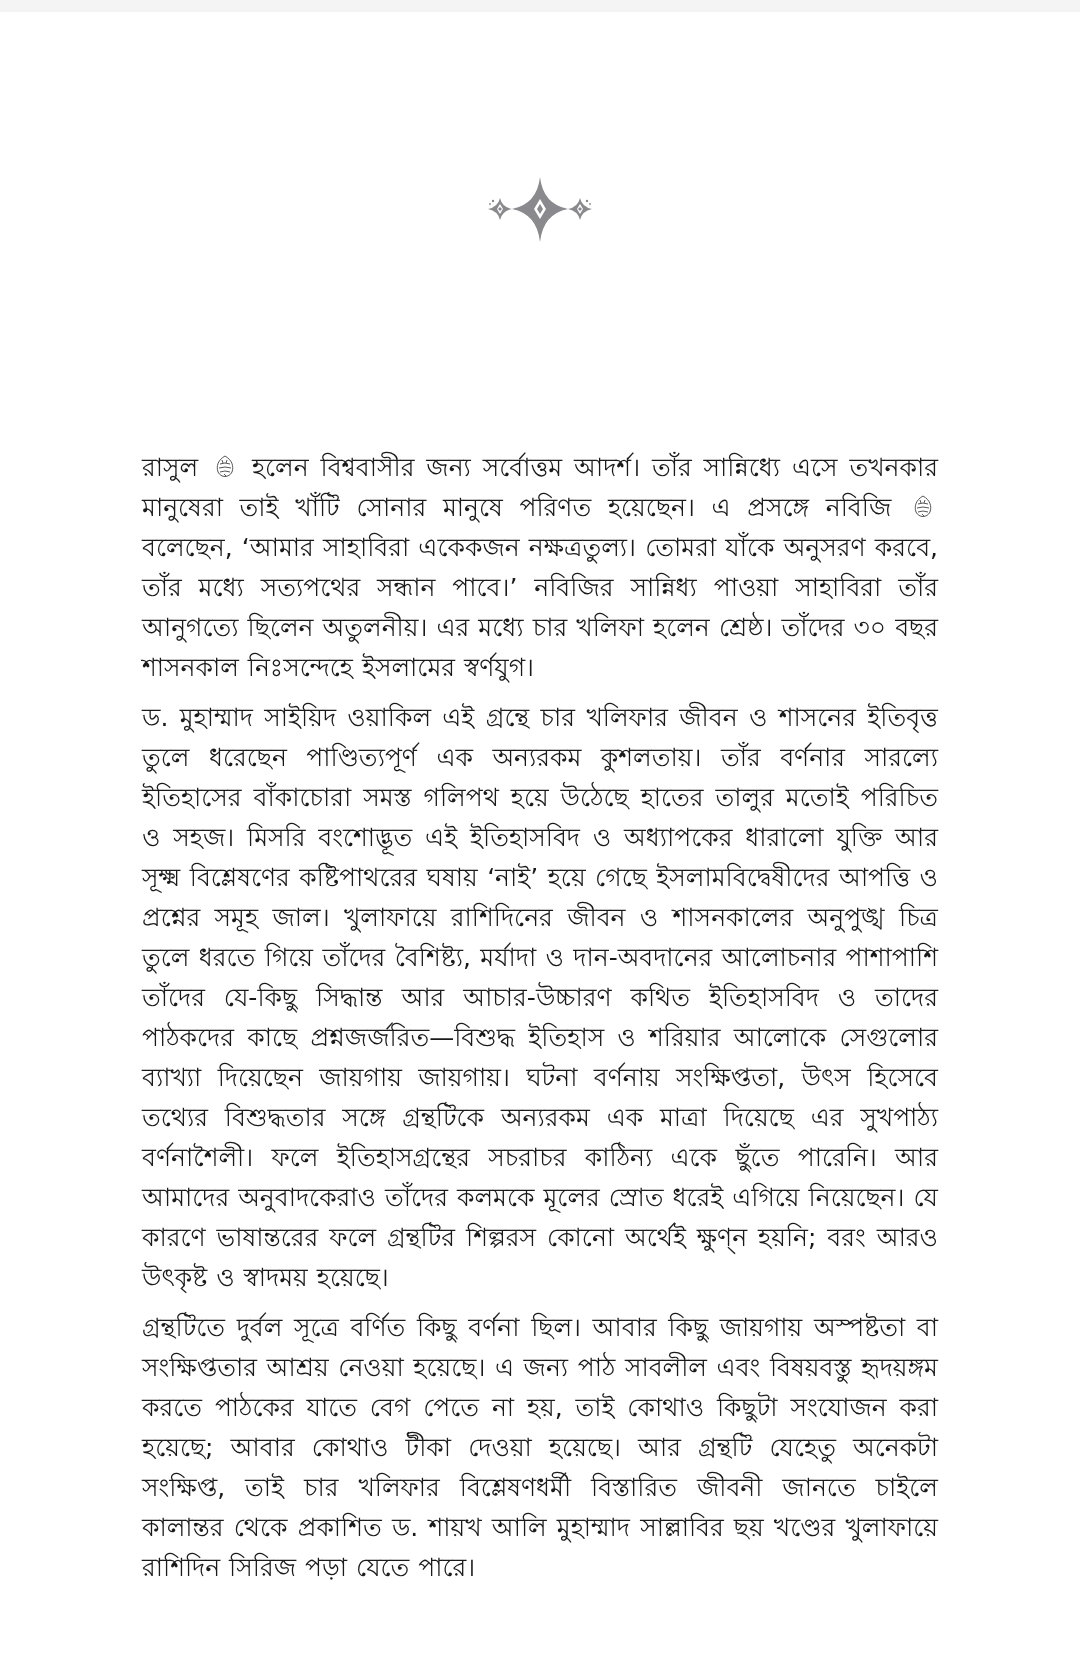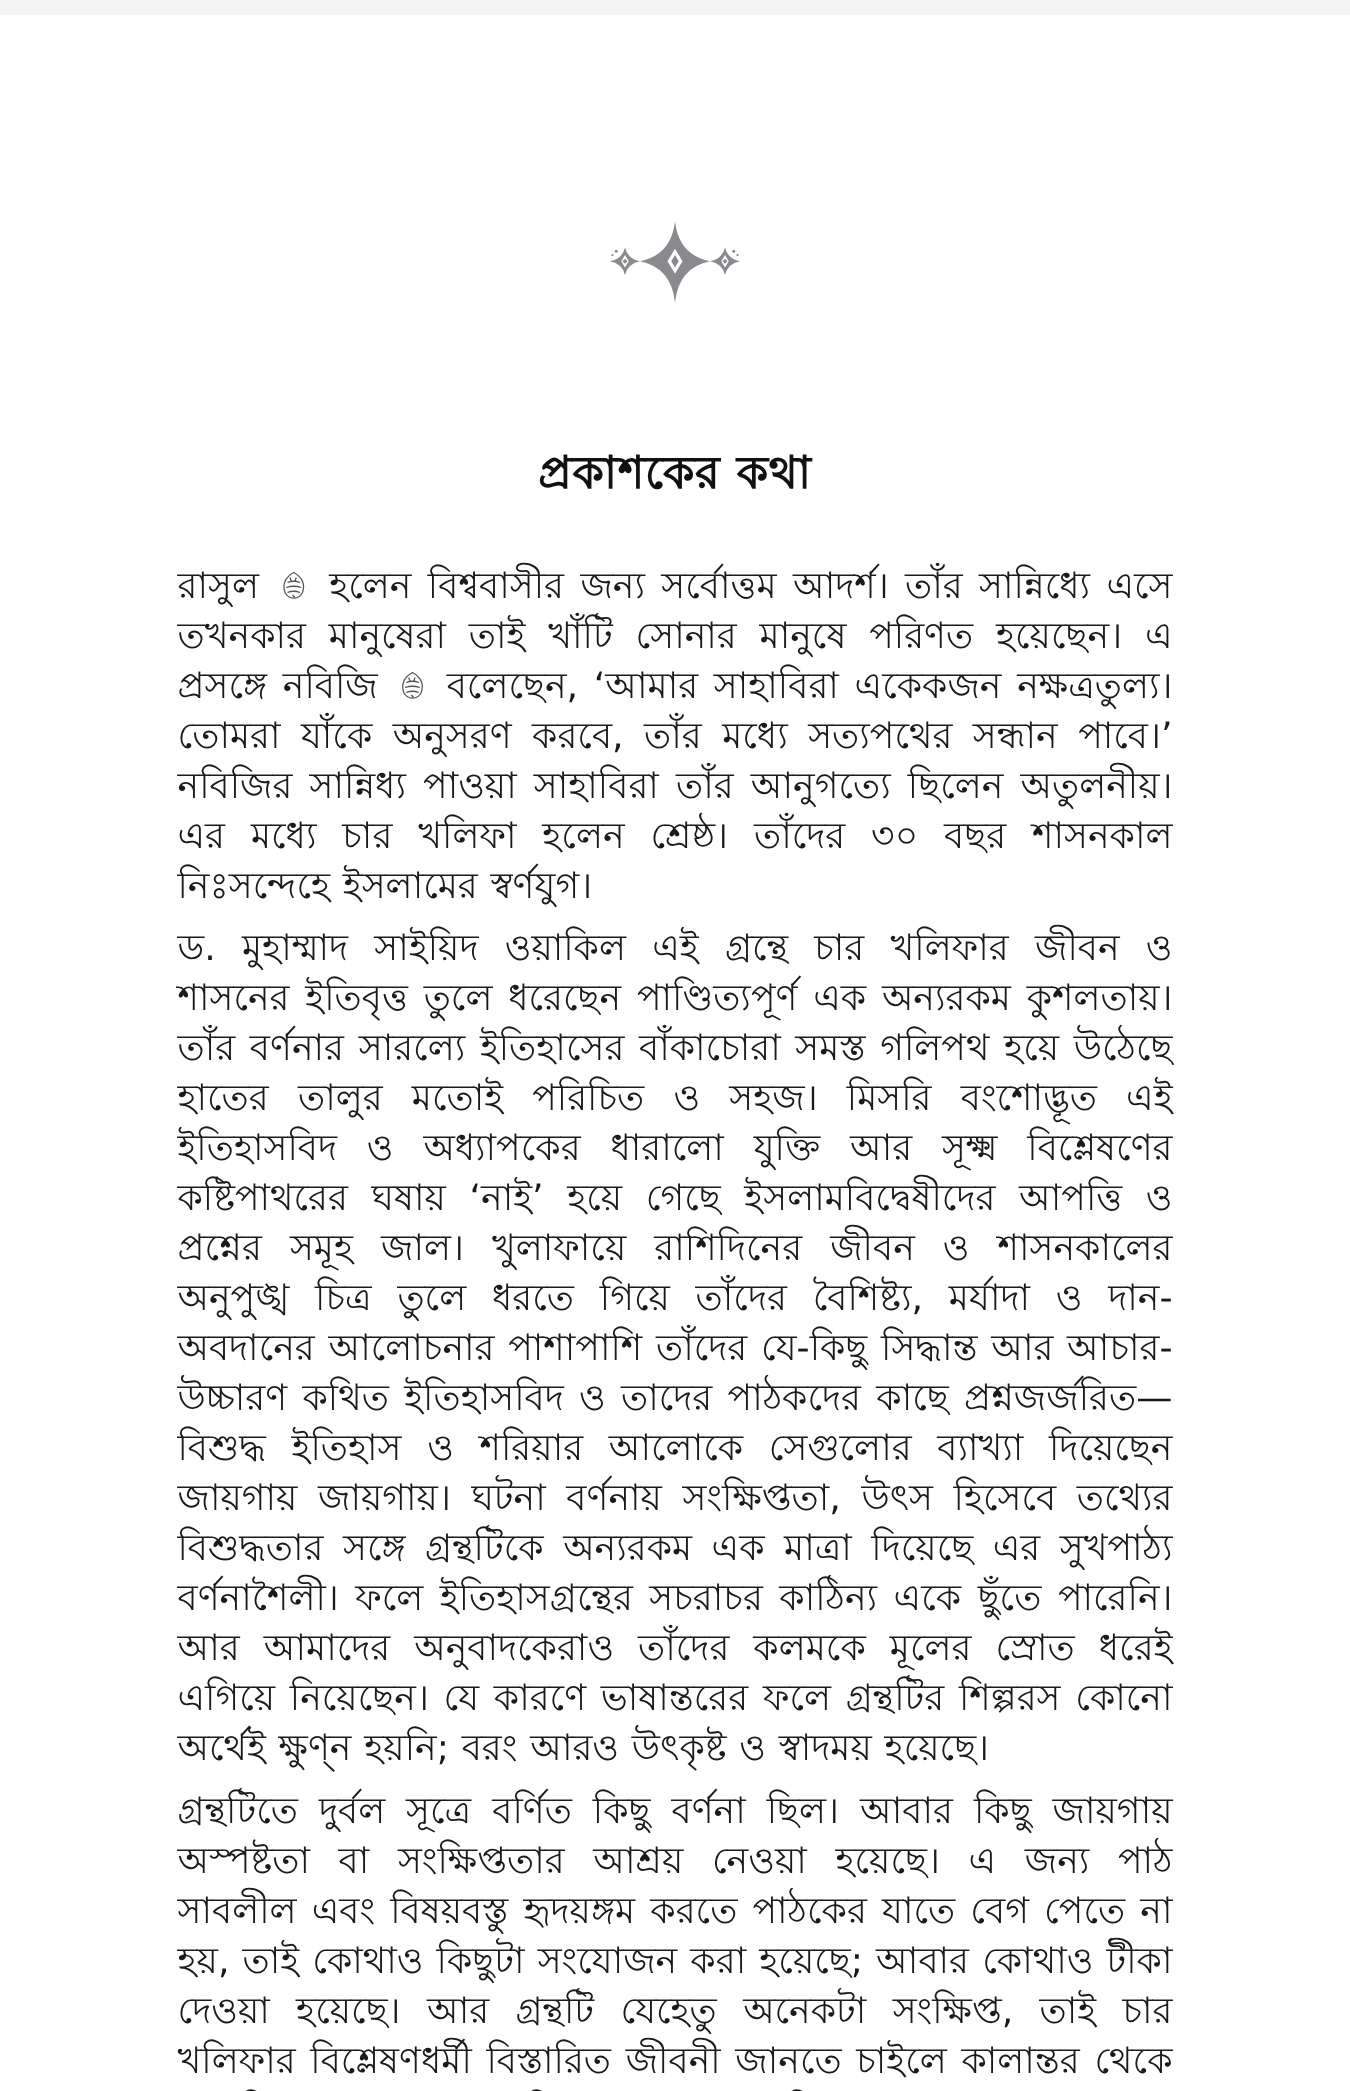--- a/index.html
+++ b/index.html
@@ -50,21 +50,21 @@
       margin: 0;
     }
     .body-text {
       position: absolute;
       left: 142px;
       top: 436px;
       width: 796px;
     }
     .para {
       margin: 0 0 10px 0;
-      font-size: 29px;
+      font-size: 25px;
       line-height: 40px;
       text-align: justify;
       text-align-last: left;
       color: #1a1a1a;
       word-spacing: 1px;
     }
     .honorific {
       display: inline-block;
       width: 26px;
       height: 26px;
@@ -93,21 +93,20 @@
       <path d="M60 32 L63 37 L60 42 L57 37 Z"></path>
 
       <path d="M100 26 Q102 35 112 37 Q102 39 100 48 Q98 39 88 37 Q98 35 100 26 Z"></path>
       <path d="M100 32 L103 37 L100 42 L97 37 Z" fill="#ffffff"></path>
       <path d="M100 35 L102 37 L100 39 L98 37 Z"></path>
       <circle cx="107" cy="29" r="1.2"></circle>
       <circle cx="110" cy="32" r="0.9"></circle>
     </g>
   </svg>
 
-  <h1 class="title">প্রকাশকের কথা</h1>
 
   <div class="body-text">
     <p class="para"><span>রাসুল</span> <svg class="honorific" viewBox="0 0 26 26">
           <g fill="none" stroke="#555" stroke-width="1">
             <path d="M13 2 C6 6 4 12 6 18 C9 24 17 24 20 18 C22 12 20 6 13 2 Z"></path>
             <path d="M8 10 Q13 8 18 10 M7 14 Q13 12 19 14 M8 18 Q13 16 18 18 M10 6 L11 9 M15 6 L14 9 M12 20 L14 22"></path>
           </g>
         </svg> <span>হলেন বিশ্ববাসীর জন্য সর্বোত্তম আদর্শ। তাঁর সান্নিধ্যে এসে তখনকার মানুষেরা তাই খাঁটি সোনার মানুষে পরিণত হয়েছেন। এ প্রসঙ্গে নবিজি</span> <svg class="honorific" viewBox="0 0 26 26">
           <g fill="none" stroke="#555" stroke-width="1">
             <path d="M13 2 C6 6 4 12 6 18 C9 24 17 24 20 18 C22 12 20 6 13 2 Z"></path>

